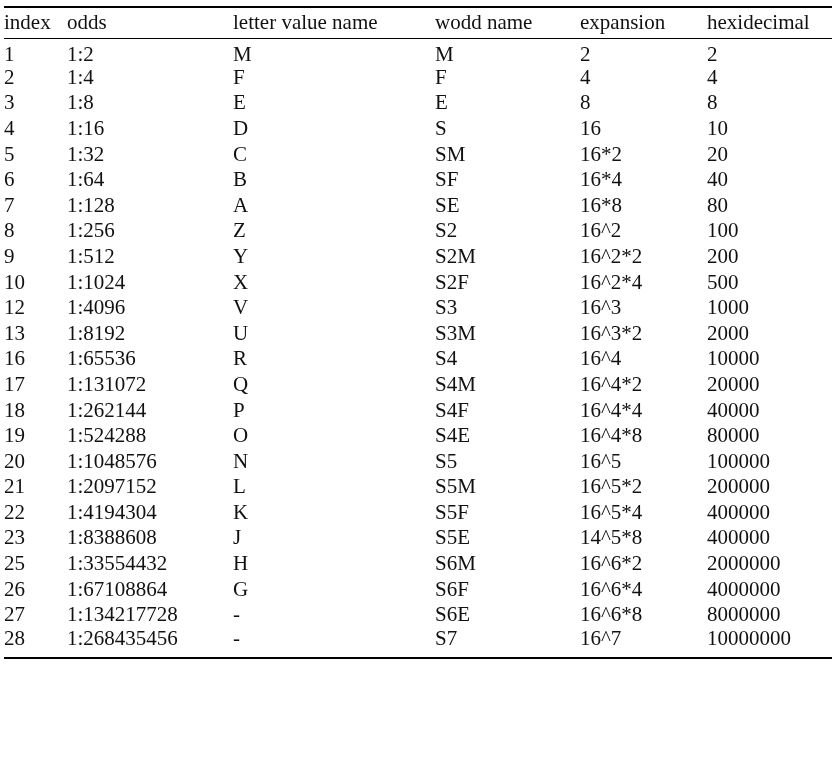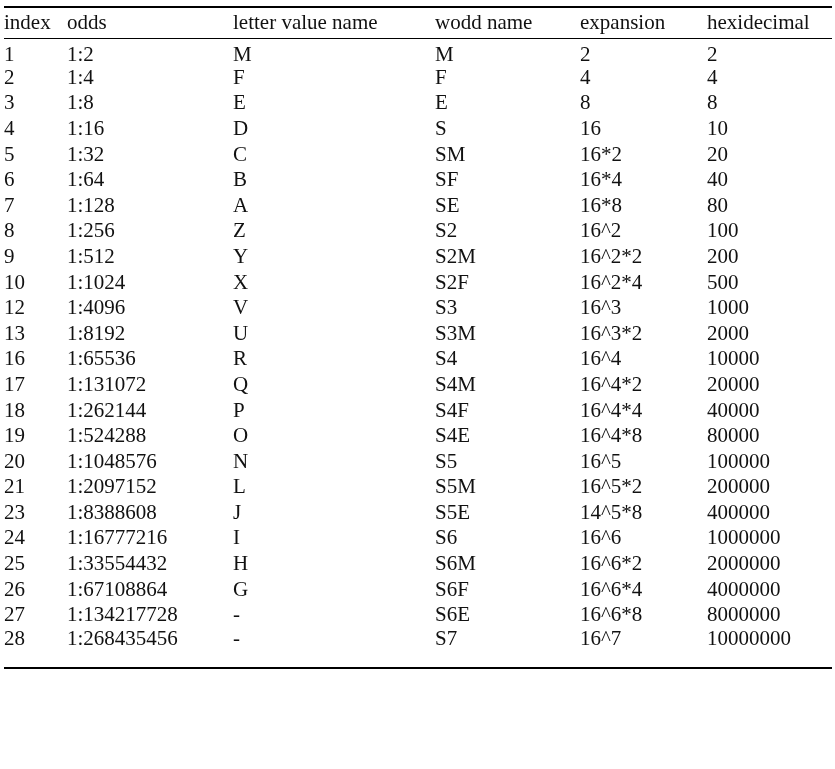--- a/index.html
+++ b/index.html
@@ -45,21 +45,21 @@
     overflow: hidden;
   }
   thead tr {
     height: 31px;
     border-bottom: 1px solid #000000;
   }
   th:first-child, td:first-child { text-align: left; margin-left: 40px; }
   th:nth-child(2), td:nth-child(2) { padding-left: 15px; }
   tbody tr { height: 25.6px; }
   tbody tr:first-child td { padding-top: 5px; }
-  tbody tr:last-child td { padding-bottom: 18px; }
+  tbody tr:last-child td { padding-bottom: 8px; }
 </style>
 </head>
 <body>
 
 <div class="page">
   <table class="data-table">
     <colgroup>
       <col class="c-index">
       <col class="c-odds">
       <col class="c-letter">
@@ -216,36 +216,36 @@
   </tr>
         <tr>
     <td>21</td>
     <td>1:2097152</td>
     <td>L</td>
     <td>S5M</td>
     <td>16^5*2</td>
     <td>200000</td>
   </tr>
         <tr>
+    <td>22</td>
+    <td>1:4194304</td>
+    <td>K</td>
+    <td>S5F</td>
+    <td>16^5*4</td>
+    <td>400000</td>
+  </tr>
+        <tr>
     <td>23</td>
     <td>1:8388608</td>
     <td>J</td>
     <td>S5E</td>
     <td>14^5*8</td>
     <td>400000</td>
   </tr>
         <tr>
-    <td>24</td>
-    <td>1:16777216</td>
-    <td>I</td>
-    <td>S6</td>
-    <td>16^6</td>
-    <td>1000000</td>
-  </tr>
-        <tr>
     <td>25</td>
     <td>1:33554432</td>
     <td>H</td>
     <td>S6M</td>
     <td>16^6*2</td>
     <td>2000000</td>
   </tr>
         <tr>
     <td>26</td>
     <td>1:67108864</td>

